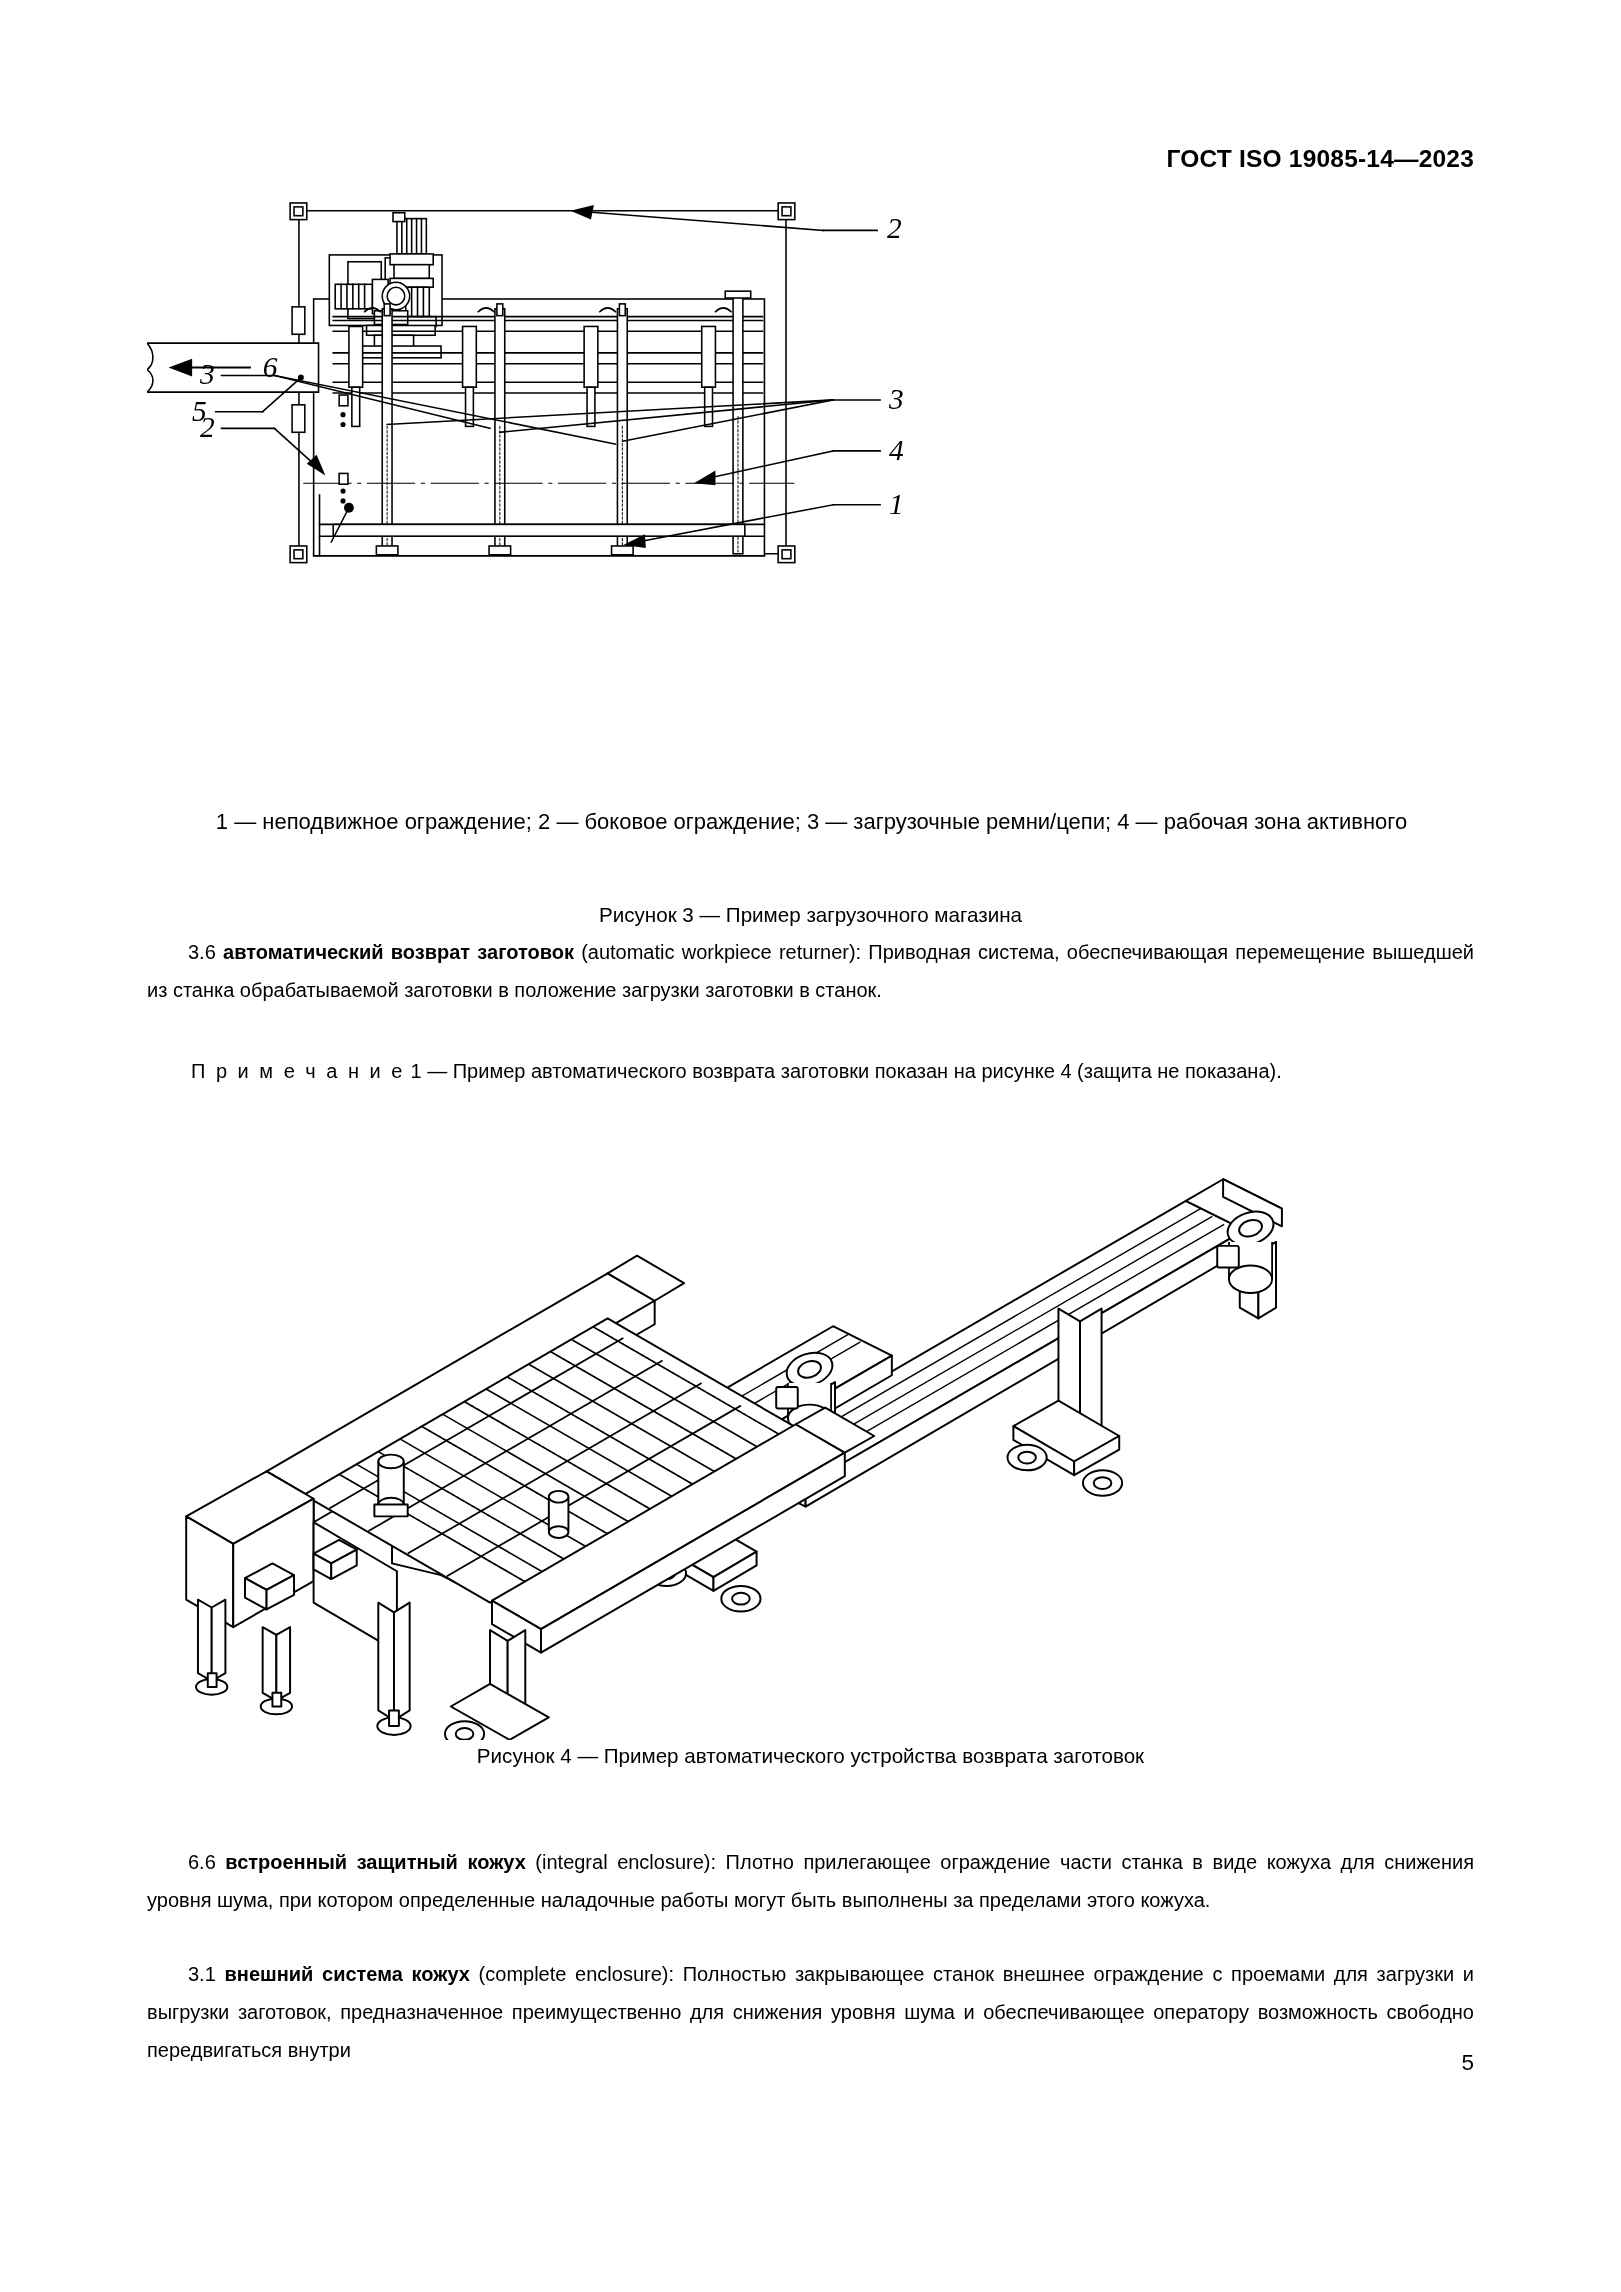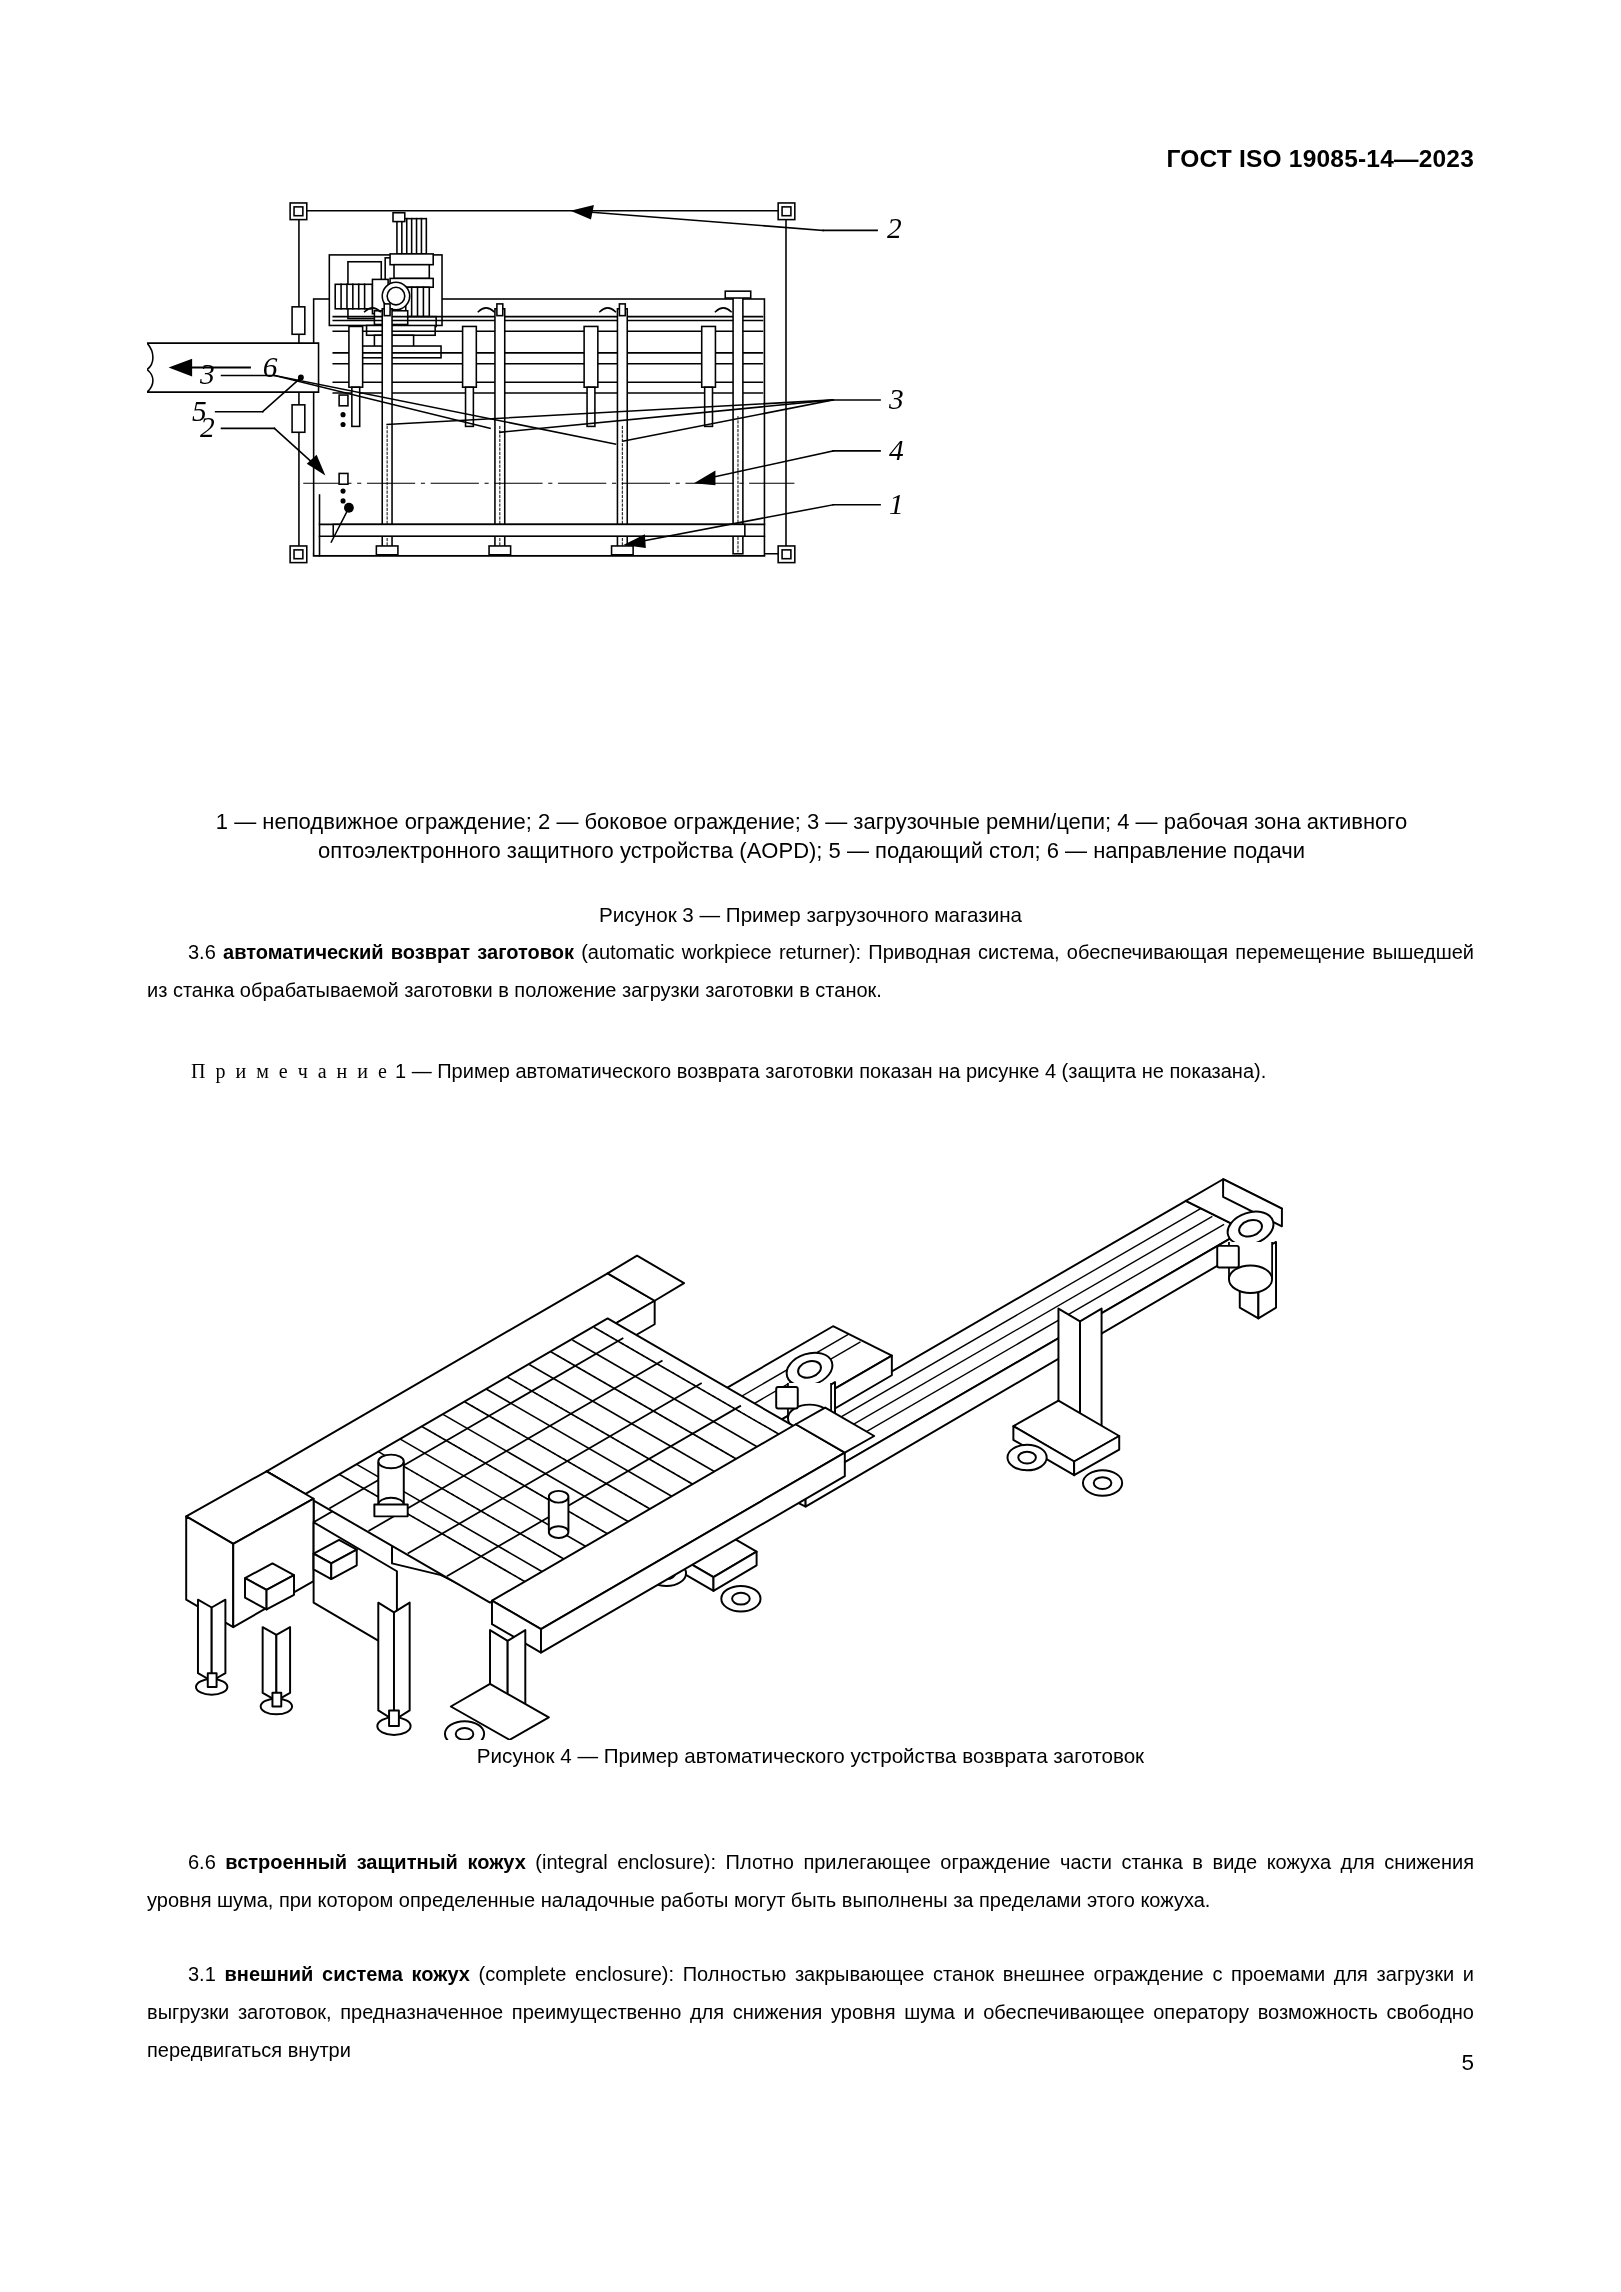--- a/index.html
+++ b/index.html
@@ -80,21 +80,20 @@
 
   .note {
     position: absolute;
     left: 191px;
     width: 1283px;
     font-size: 20px;
     line-height: 31px;
   }
   .spaced {
     letter-spacing: 2.5px;
-    font-family: Liberation Serif, serif;
   }
 
   #p36 { top: 933px; }
   #note1 { top: 1056px; }
 
   
   .fig4-wrap {
     position: absolute;
     left: 147px;
     top: 1132px;
@@ -302,21 +301,20 @@
         <text x="54" y="187">3</text>
         <text x="54" y="241">2</text>
         <text x="46" y="224">5</text>
         <text x="118" y="180">6</text>
       </g>
     </svg>
   </div>
 
   <div class="fig-legend" id="legend3">
     <div>1 — неподвижное ограждение; 2 — боковое ограждение; 3 — загрузочные ремни/цепи; 4 — рабочая зона активного</div>
-    <div>оптоэлектронного защитного устройства (AOPD); 5 — подающий стол; 6 — направление подачи</div>
   </div>
 
   <div class="fig-caption" id="caption3">Рисунок 3 — Пример загрузочного магазина</div>
 
   <div class="para indent" id="p36">
     <span>3.6</span>
     <b>автоматический возврат заготовок</b>
     <span>(automatic workpiece returner):</span><span> Приводная система, обеспечивающая перемещение вышедшей из станка обрабатываемой заготовки в положение загрузки заготовки в станок.</span>
   </div>
 

